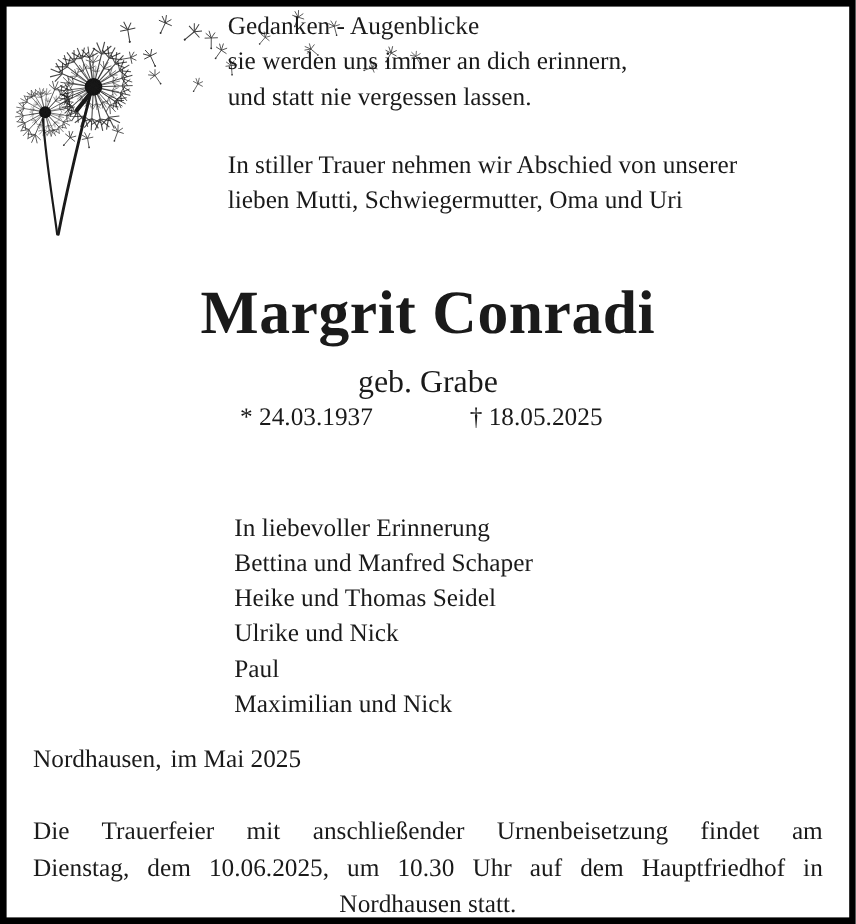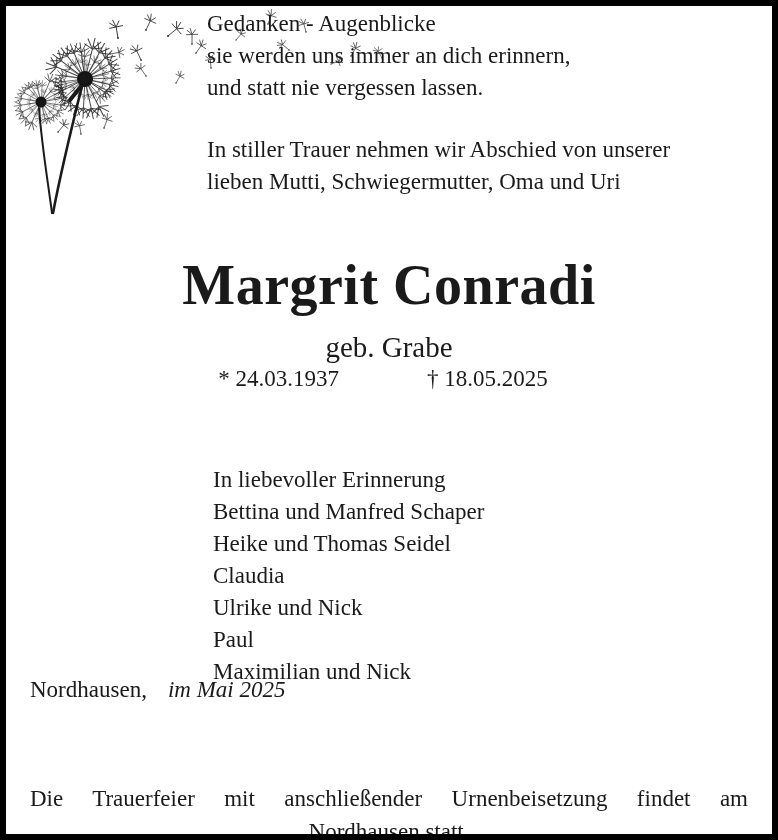--- a/index.html
+++ b/index.html
@@ -42,26 +42,26 @@
   .memorial {
     position:absolute; left:207px; top:434px;
     font-size:23px; line-height:32px; white-space:nowrap;margin-top:24px;
   }
   .mourner { font-weight:normal; }
   .place-date {
     position:absolute; left:24px; top:668px;
     font-size:23px; line-height:32px;
   }
   .place-date .city { font-weight:normal; }
-  .place-date .month { margin-left:21px;font-style:italic; }
+  .place-date .month { margin-left:8px; }
   .notice {
     position:absolute; left:24px; top:733px; width:718px;
     font-size:23px; line-height:33px;
   }
-  .jline { text-align:justify; text-align-last:justify;margin-top:43px; }
+  .jline { text-align:justify; text-align-last:justify; }
   .lline { text-align:center; }
 </style>
 </head>
 <body>
 
 <div class="page">
 
   <svg class="dandelion" viewBox="0 0 400 212" aria-hidden="true">
     <defs>
       <g id="spoke" stroke="#1a1a1a" stroke-width="0.9" opacity="0.8">
@@ -204,28 +204,28 @@
 
   <div class="life-dates">
     <span>* 24.03.1937</span>
     <span>† 18.05.2025</span>
   </div>
 
   <div class="memorial">
     <div>In liebevoller Erinnerung</div>
     <div class="mourner">Bettina und Manfred Schaper</div>
     <div class="mourner">Heike und Thomas Seidel</div>
-    <div class="mourner">Claudia</div>
     <div class="mourner">Ulrike und Nick</div>
     <div class="mourner">Paul</div>
     <div class="mourner">Maximilian und Nick</div>
   </div>
 
   <div class="place-date">
     <span class="city">Nordhausen,</span><span class="month">im Mai 2025</span>
   </div>
 
   <div class="notice">
     <div class="jline">Die Trauerfeier mit anschließender Urnenbeisetzung findet am</div>
+    <div class="jline">Dienstag, dem 10.06.2025, um 10.30 Uhr auf dem Hauptfriedhof in</div>
     <div class="lline">Nordhausen statt.</div>
   </div>
 
 </div>
 
 </body></html>

